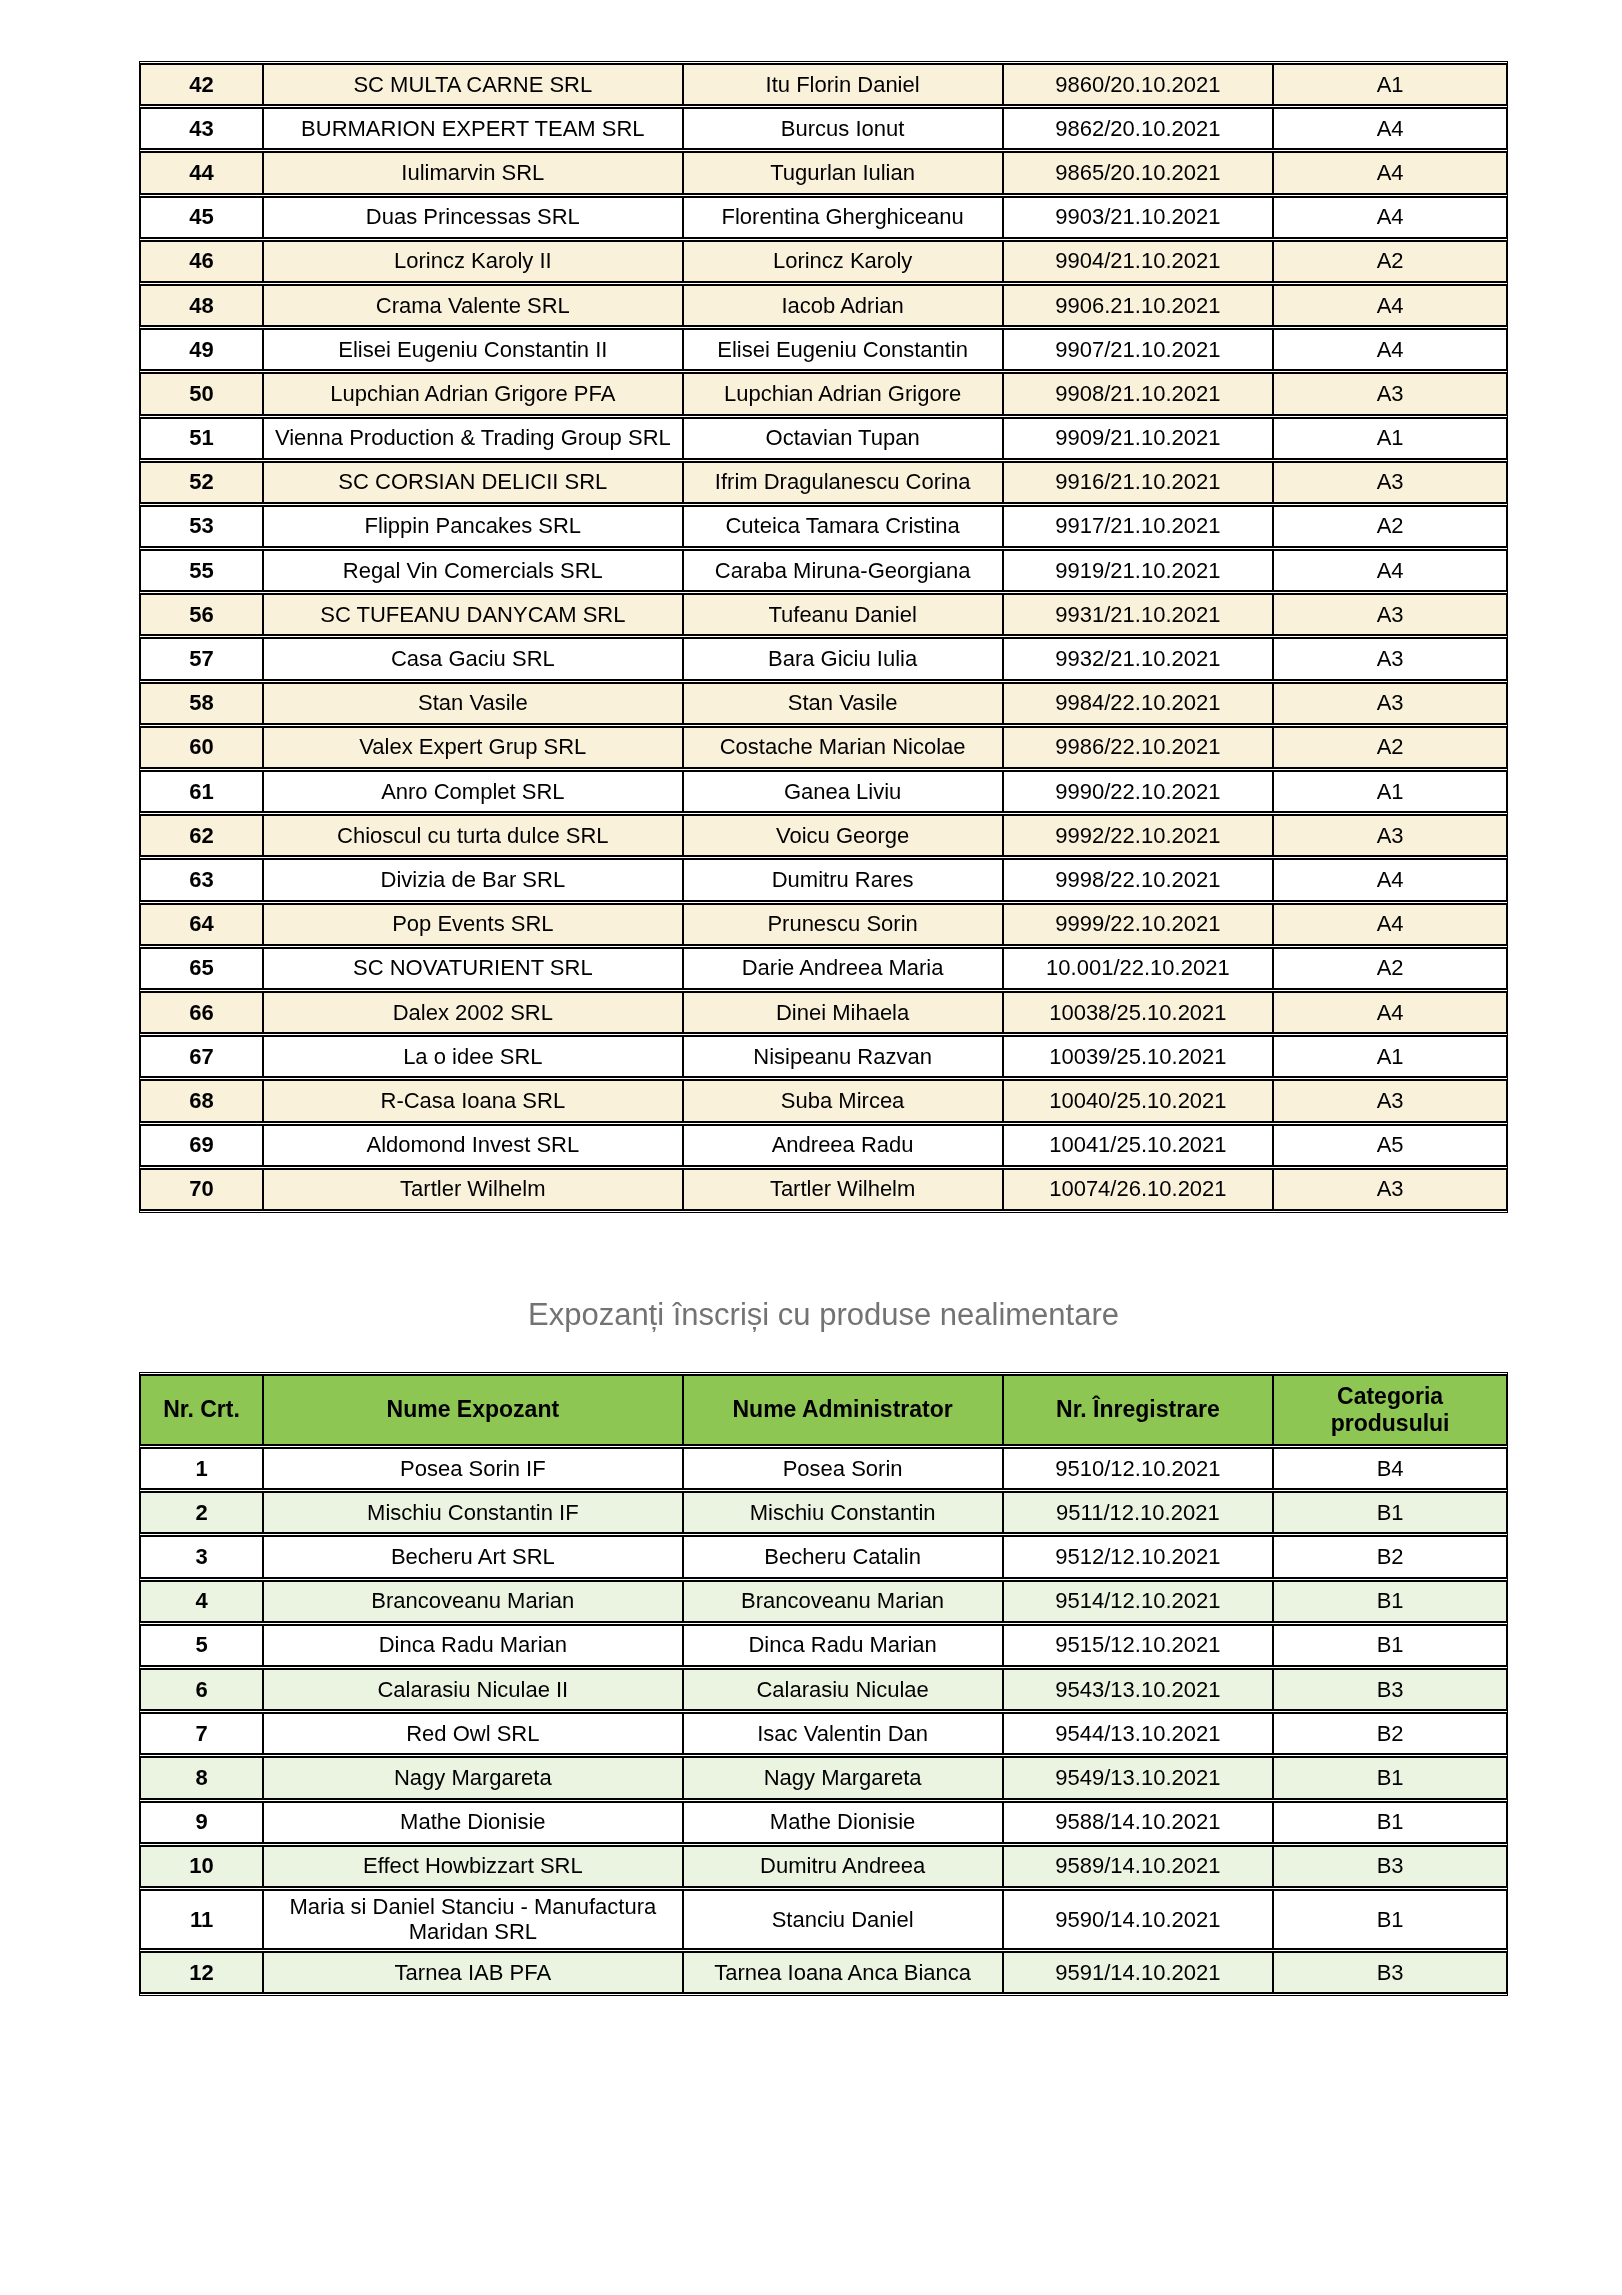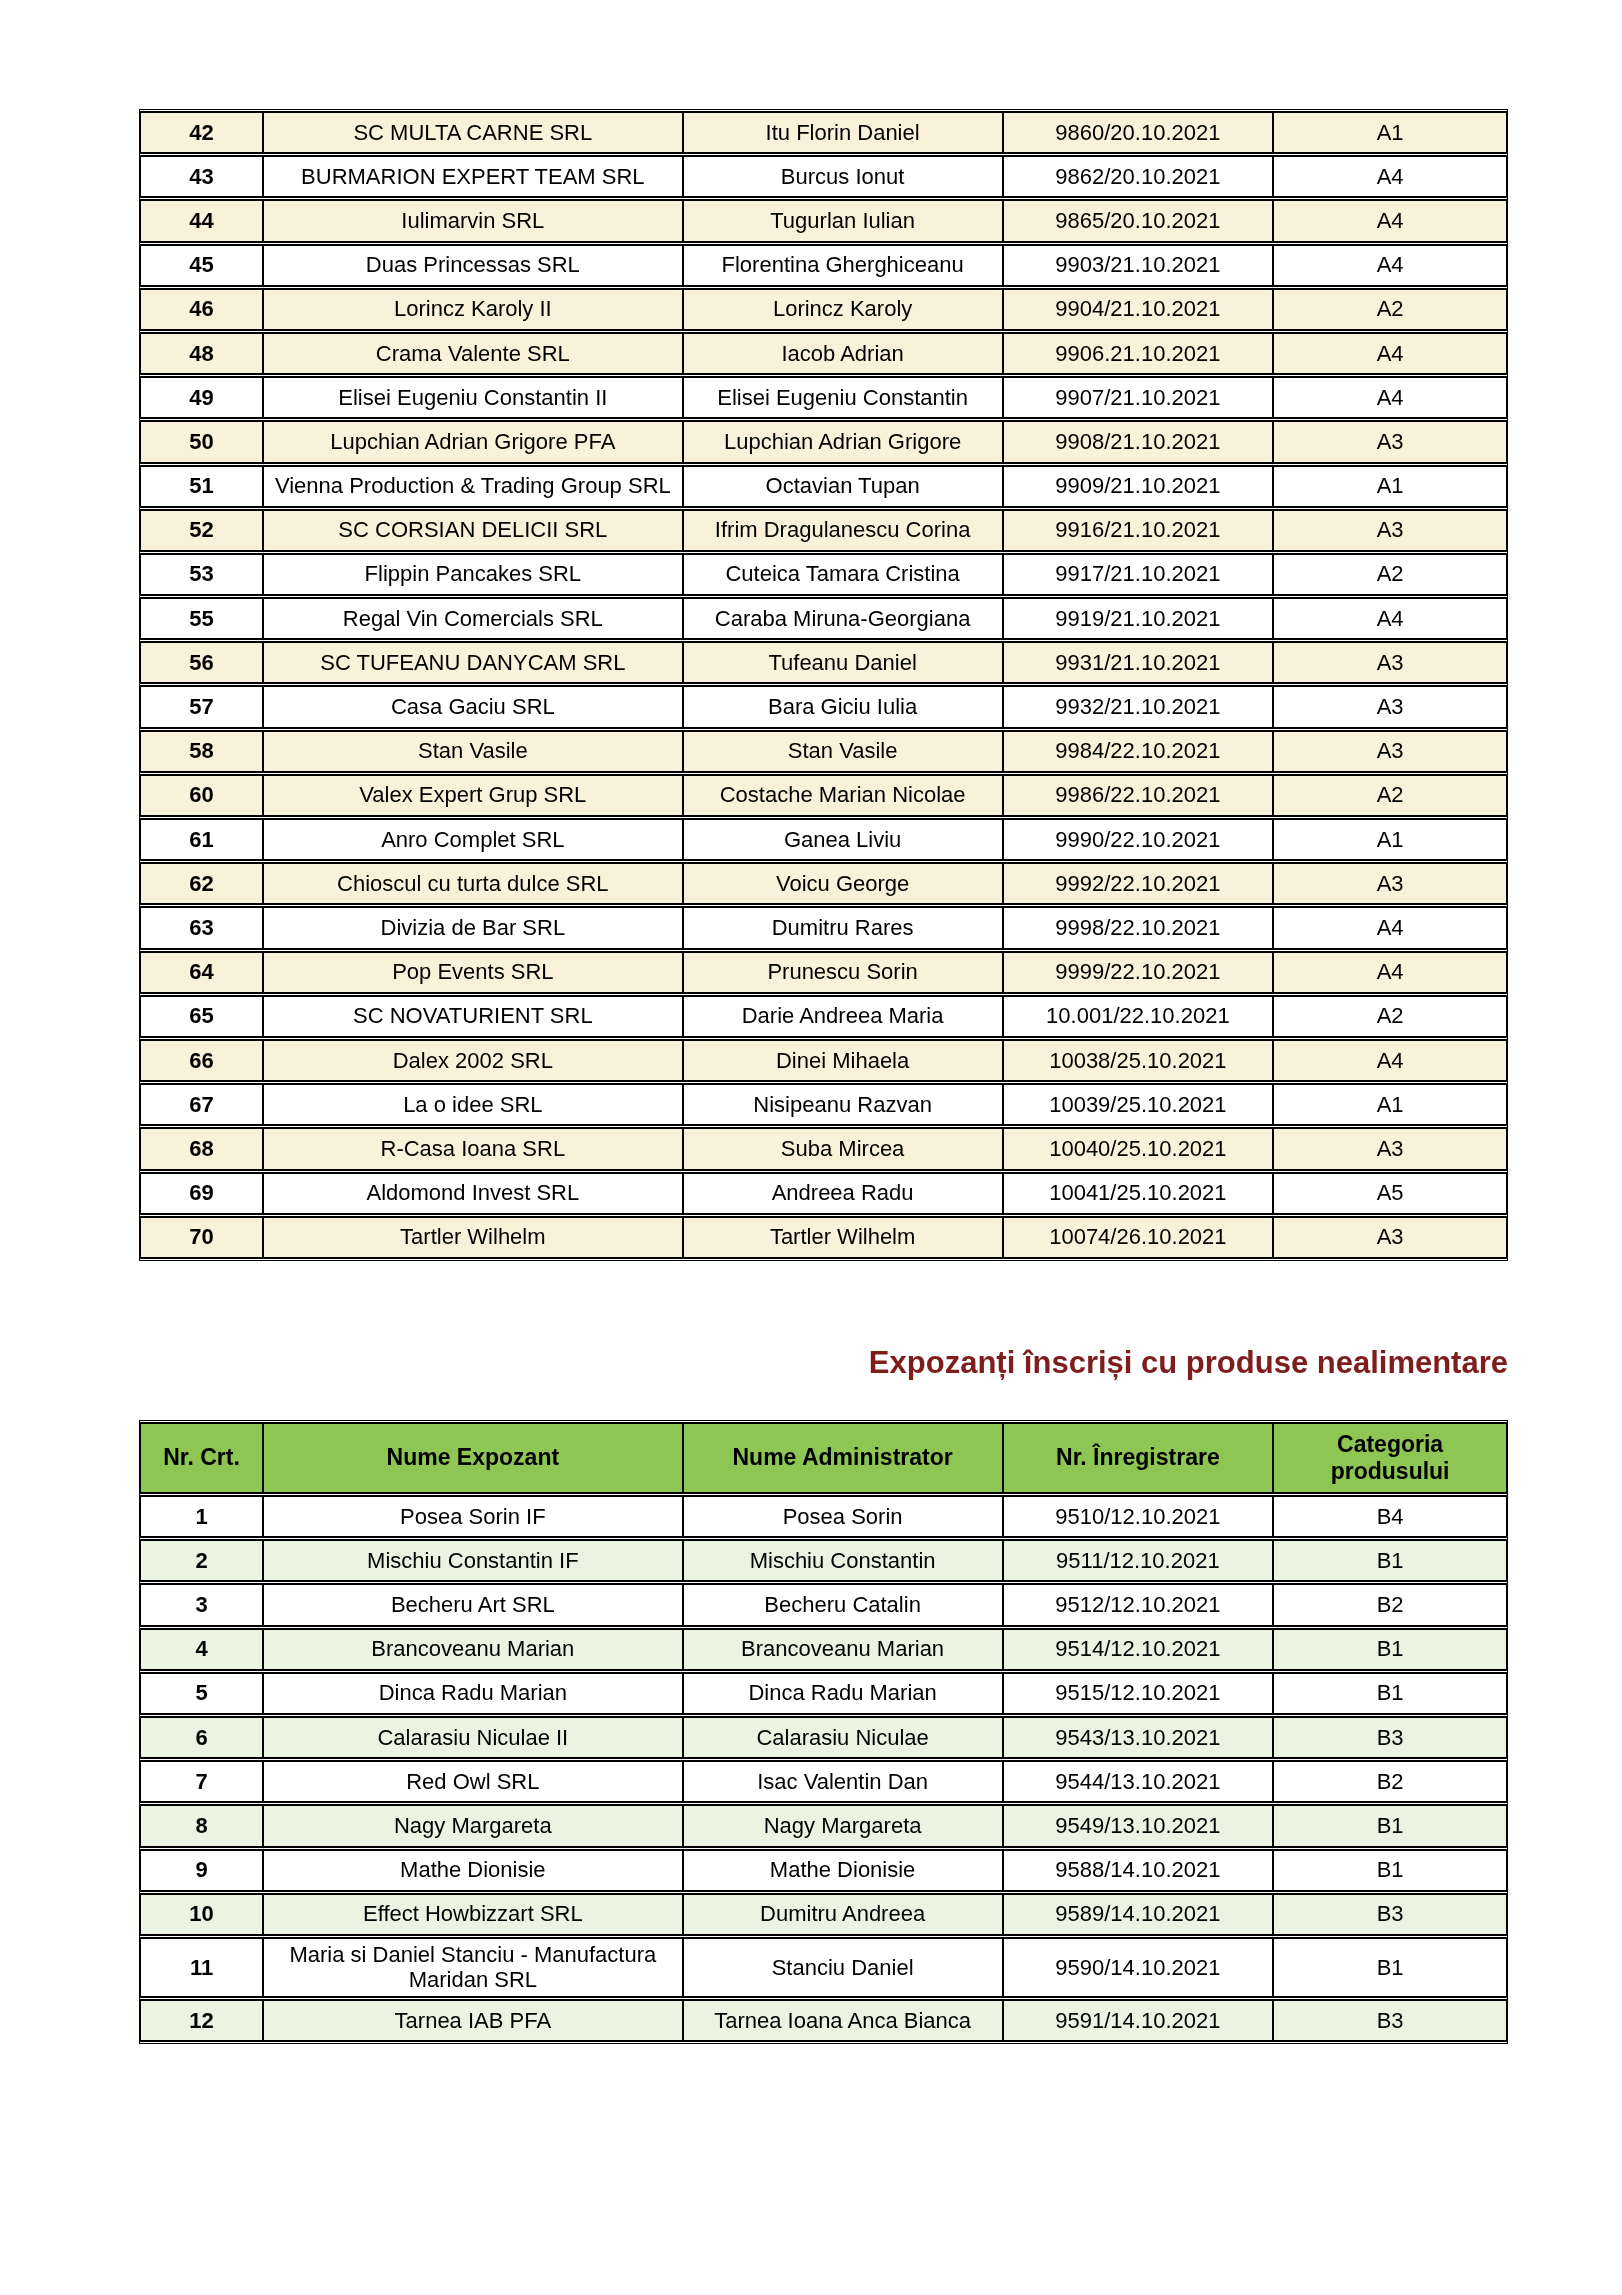--- a/index.html
+++ b/index.html
@@ -9,21 +9,21 @@
   }
   .page {
     width: 1622px;
     height: 2295px;
     background: #ffffff;
     font-family: "Liberation Sans", sans-serif;
     color: #000000;
     overflow: hidden;
   }
   .content {
-    padding-top: 109px;
+    padding-top: 61px;
     margin-left: 139px;
     width: 1369px;
   }
   table.doc-table {
     border-collapse: separate;
     border-spacing: 0 1.3px;
     table-layout: fixed;
     width: 100%;
     border: 1.3px solid #000000;
     background: #ffffff;
@@ -51,25 +51,25 @@
     background: #8EC653;
     font-weight: bold;
     font-size: 23px;
     height: 63px;
     padding: 2.6px 6.5px;
   }
   .row-cream td { background: #FAF1DA; }
   .row-green td { background: #EBF3E1; }
   .section-title {
     width: 100%;
-    text-align: right;
+    text-align: center;
     font-size: 31px;
-    font-weight: bold;
+    font-weight: normal;
     margin: 84px 0 39px 0;
-    color: #7f1d1d;
+    color: #737373;
   }
 </style>
 </head>
 <body>
 
 <div class="page">
   <div class="content">
 
     <table class="doc-table">
       <colgroup>

